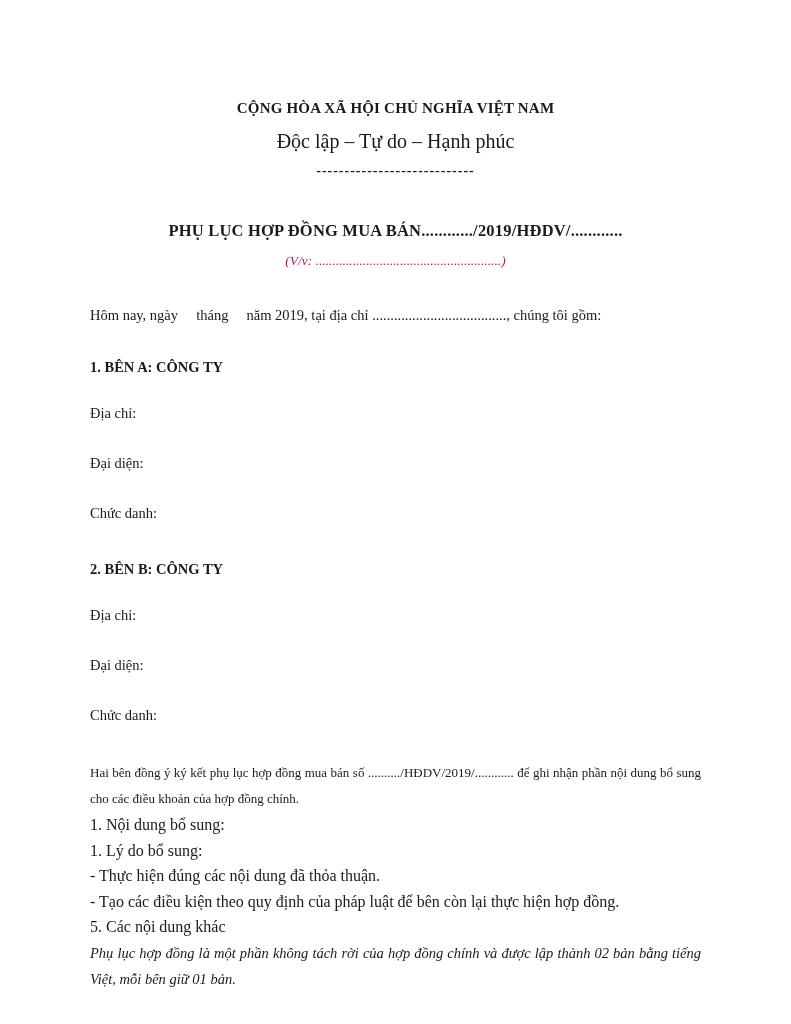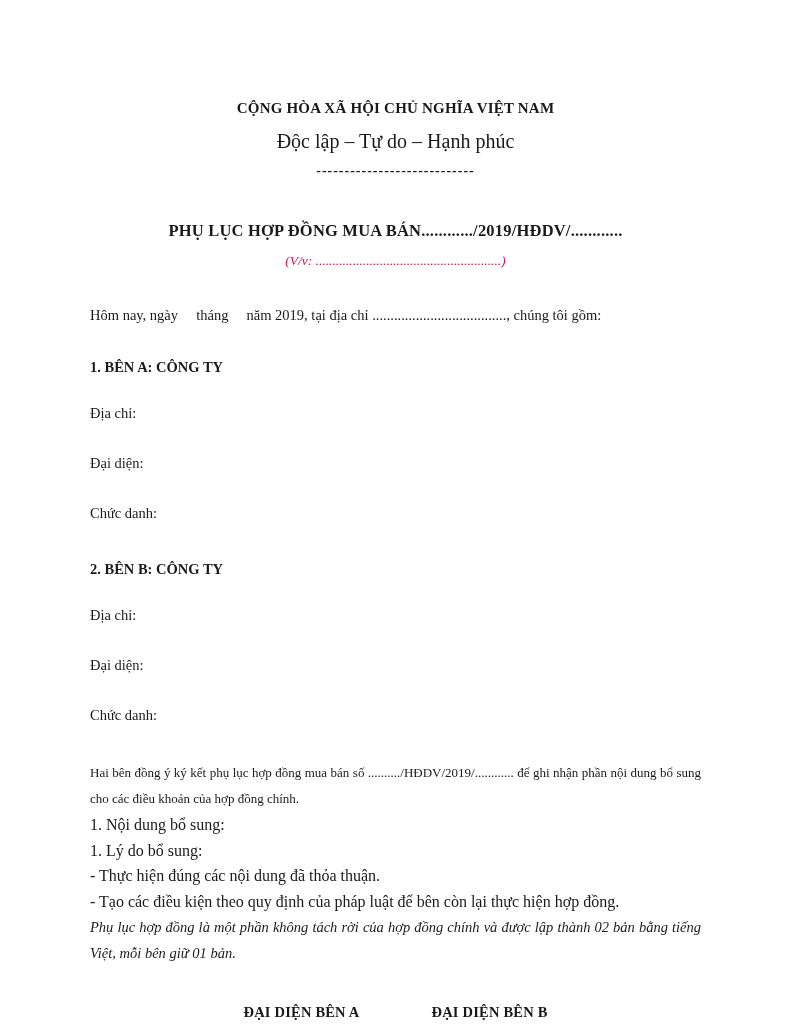--- a/index.html
+++ b/index.html
@@ -132,20 +132,21 @@
     <div class="clause-line">1. Nội dung bổ sung:</div>
 
     <div class="clause-line">1. Lý do bổ sung:</div>
 
 
     <div class="clause-line">- Thực hiện đúng các nội dung đã thỏa thuận.</div>
 
     <div class="clause-line">- Tạo các điều kiện theo quy định của pháp luật để bên còn lại thực hiện hợp đồng.</div>
 
 
+    <div class="clause-line">5. Các nội dung khác</div>
 
     <div class="closing-paragraph">Phụ lục hợp đồng là một phần không tách rời của hợp đồng chính và được lập thành 02 bản bằng tiếng Việt, mỗi bên giữ 01 bản.</div>
 
   </div>
 
   <div class="signatures">
     <div class="signature-label">ĐẠI DIỆN BÊN A</div>
     <div class="signature-label">ĐẠI DIỆN BÊN B</div>
   </div>
 

